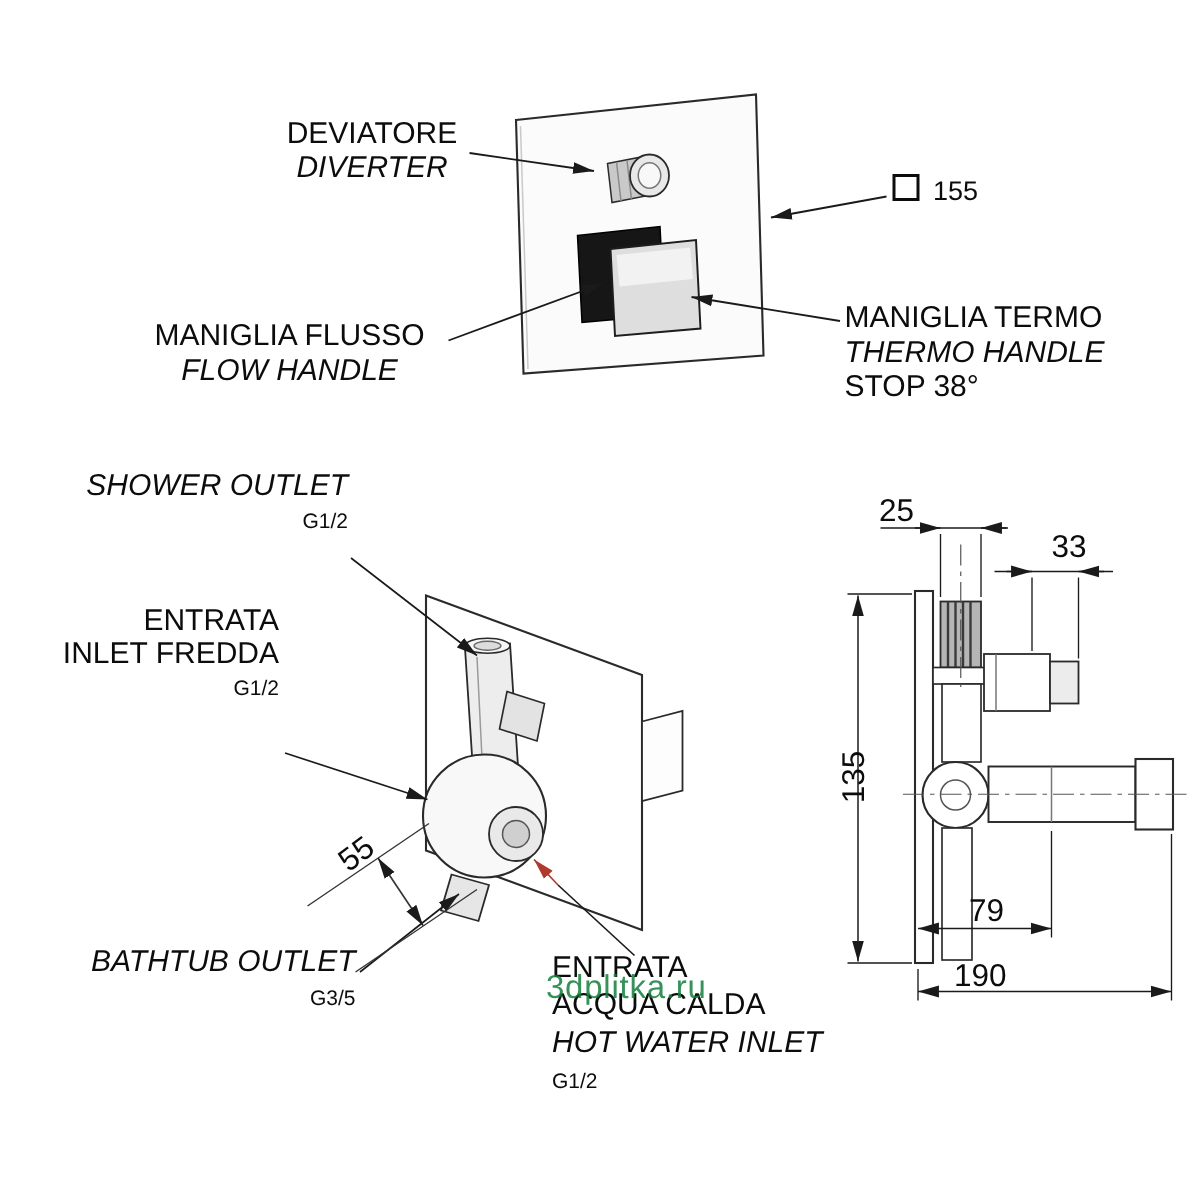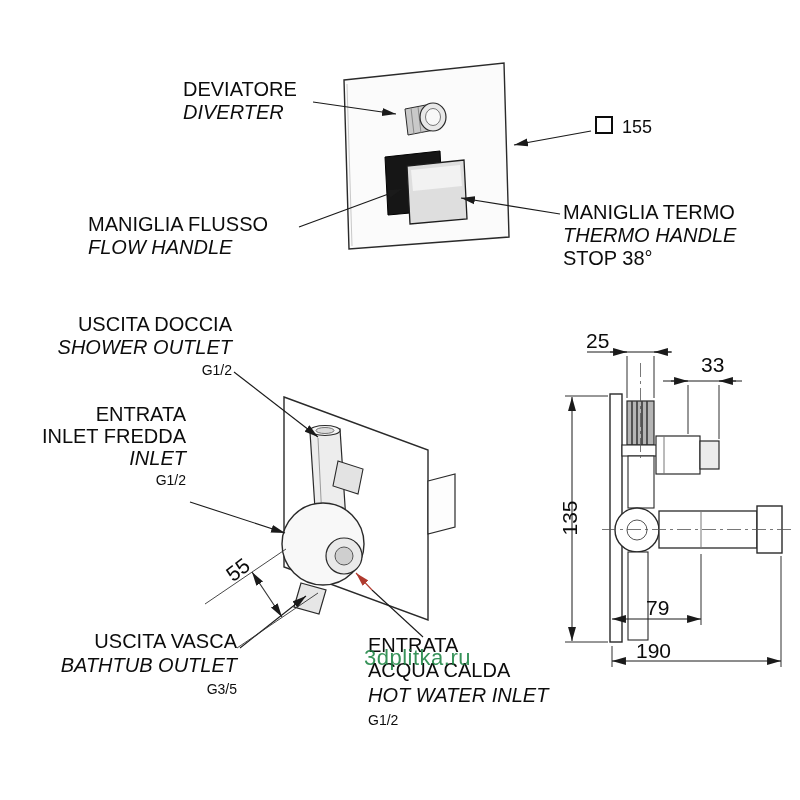--- a/index.html
+++ b/index.html
@@ -1,21 +1,21 @@
 <!DOCTYPE html>
 <html><head>
 <meta charset="utf-8">
 <style>
   html,body{margin:0;padding:0;background:#ffffff;}
   .page{position:relative;width:800px;height:800px;background:#ffffff;overflow:hidden;
         font-family:"Liberation Sans", sans-serif;color:#0c0c0c;}
   .page svg{position:absolute;left:0;top:0;}
   .lbl{position:absolute;font-size:20px;line-height:23px;white-space:nowrap;}
   .lbl .line{display:block;}
-  .center{}
+  .center{text-align:center;}
   .right{text-align:right;}
   .en{font-style:italic;}
   .gsize{font-size:14px;}
   .dim{position:absolute;font-size:21px;white-space:nowrap;}
   .sq{display:inline-block;width:14px;height:14px;border:2px solid #0c0c0c;
       margin-right:9px;vertical-align:-1px;}
   .rot90{transform:rotate(-90deg);}
   .rot37{transform:rotate(-37deg);}
   .watermark{position:absolute;font-size:22px;color:#15803d;opacity:.85;letter-spacing:.5px;}
 </style>
@@ -158,36 +158,33 @@
     <span class="line en">FLOW HANDLE</span>
   </div>
 
   <div class="lbl" style="left:563px;top:201px;width:200px;">
     <span class="line">MANIGLIA TERMO</span>
     <span class="line en">THERMO HANDLE</span>
     <span class="line">STOP 38°</span>
   </div>
 
   <div class="lbl right" style="left:32px;top:313px;width:200px;">
-    <span class="line">USCITA DOCCIA</span>
     <span class="line en">SHOWER OUTLET</span>
     <span class="line gsize">G1/2</span>
   </div>
 
   <div class="lbl right" style="left:6px;top:403px;width:180px;line-height:22px;">
     <span class="line">ENTRATA</span>
     <span class="line">INLET FREDDA</span>
-    <span class="line en">INLET</span>
     <span class="line gsize">G1/2</span>
   </div>
 
   <div class="dim rot37" style="left:214px;top:558px;width:48px;text-align:center;">55</div>
 
   <div class="lbl right" style="left:37px;top:629px;width:200px;line-height:24px;">
-    <span class="line">USCITA VASCA</span>
     <span class="line en">BATHTUB OUTLET</span>
     <span class="line gsize">G3/5</span>
   </div>
 
   <div class="lbl" style="left:368px;top:633px;width:210px;line-height:25px;">
     <span class="line">ENTRATA</span>
     <span class="line">ACQUA CALDA</span>
     <span class="line en">HOT WATER INLET</span>
     <span class="line gsize">G1/2</span>
   </div>

